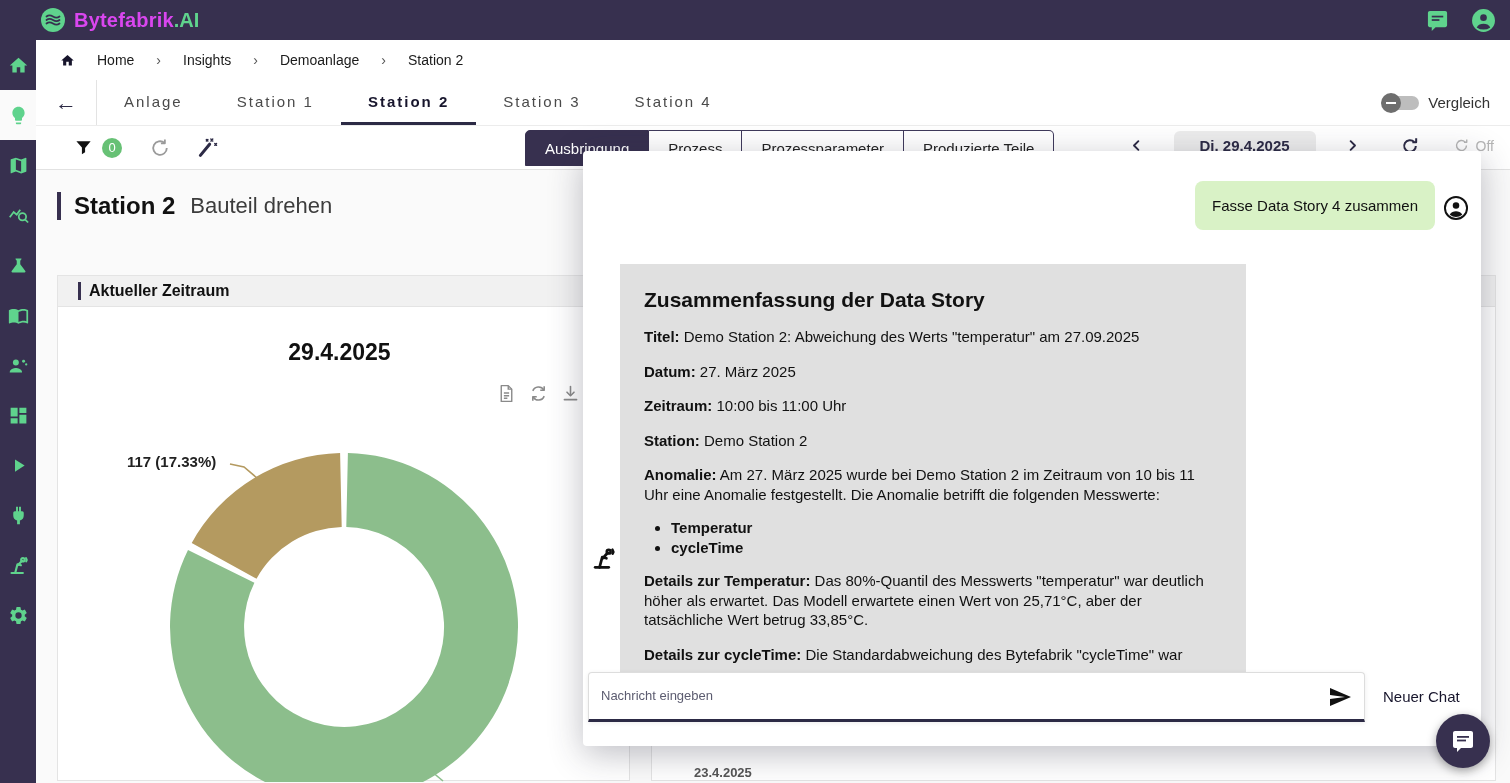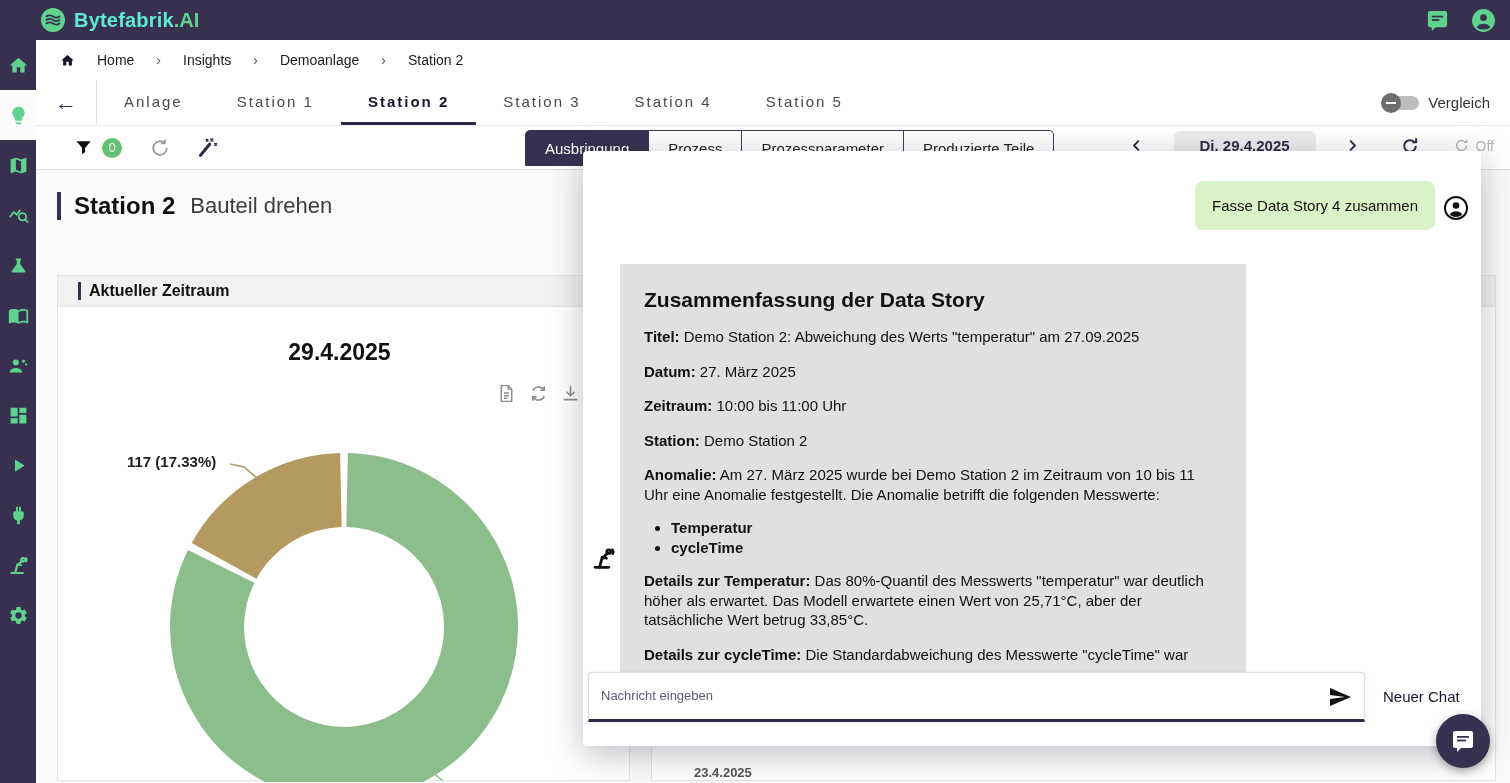--- a/index.html
+++ b/index.html
@@ -4,21 +4,21 @@
 <style>
   html,body{margin:0;padding:0;}
   body{width:1510px;height:783px;position:relative;overflow:hidden;background:#fafafa;
        font-family:"Liberation Sans",sans-serif;color:#1d1d1d;}
   svg{display:block;}
 
   
   .topbar{position:absolute;top:0;left:0;right:0;height:40px;background:#37304f;z-index:6;
           display:flex;align-items:center;padding:0 14px 0 40px;box-sizing:border-box;}
   .brand{display:flex;align-items:center;gap:8px;}
-  .brand-name{font-size:20px;font-weight:700;color:#5eead4;letter-spacing:.2px;}
+  .brand-name{font-size:20px;font-weight:700;color:#d946ef;letter-spacing:.2px;}
   .brand-suffix{font-size:20px;font-weight:700;color:#5fd38d;}
   .topbar-right{margin-left:auto;display:flex;align-items:center;gap:22px;}
 
   
   .sidebar{position:absolute;top:40px;left:0;bottom:0;width:36px;background:#37304f;z-index:5;}
   .side-item{height:50px;display:flex;align-items:center;justify-content:center;cursor:pointer;}
   .side-item.active{background:#fafafa;}
   .side-item svg{width:21px;height:21px;}
 
   
@@ -246,21 +246,20 @@
     <span>Station 2</span>
   </div>
 
   <div class="tabsrow">
     <div class="back-btn">←</div>
     <div class="stab">Anlage</div>
     <div class="stab">Station 1</div>
     <div class="stab active">Station 2</div>
     <div class="stab">Station 3</div>
     <div class="stab">Station 4</div>
-    <div class="stab">Station 5</div>
     <div class="compare">
       <span class="tg-track">
           <span class="tg-knob"></span>
         </span>
       <span class="compare-label">Vergleich</span>
     </div>
   </div>
 
   <div class="toolbar">
     <span class="tool-icon">
@@ -404,21 +403,21 @@
     <p><b>Titel:</b> <span>Demo Station 2: Abweichung des Werts "temperatur" am 27.09.2025</span></p>
     <p><b>Datum:</b> <span>27. März 2025</span></p>
     <p><b>Zeitraum:</b> <span>10:00 bis 11:00 Uhr</span></p>
     <p><b>Station:</b> <span>Demo Station 2</span></p>
     <p><b>Anomalie:</b> <span>Am 27. März 2025 wurde bei Demo Station 2 im Zeitraum von 10 bis 11 Uhr eine Anomalie festgestellt. Die Anomalie betrifft die folgenden Messwerte:</span></p>
     <ul>
       <li>Temperatur</li>
       <li>cycleTime</li>
     </ul>
     <p><b>Details zur Temperatur:</b> <span>Das 80%-Quantil des Messwerts "temperatur" war deutlich höher als erwartet. Das Modell erwartete einen Wert von 25,71°C, aber der tatsächliche Wert betrug 33,85°C.</span></p>
-    <p><b>Details zur cycleTime:</b> <span>Die Standardabweichung des Messwerte "cycleTime" war</span></p>
+    <p><b>Details zur cycleTime:</b> <span>Die Standardabweichung des Bytefabrik "cycleTime" war</span></p>
   </div>
 
   <div class="chat-inputwrap">
     <input type="text" placeholder="Nachricht eingeben" style="">
     <span class="send-btn">
       <svg width="24" height="24" viewBox="0 0 24 24">
           <path d="M2.01 21L23 12 2.01 3 2 10l15 2-15 2z" fill="#111"></path>
         </svg>
     </span>
   </div>

